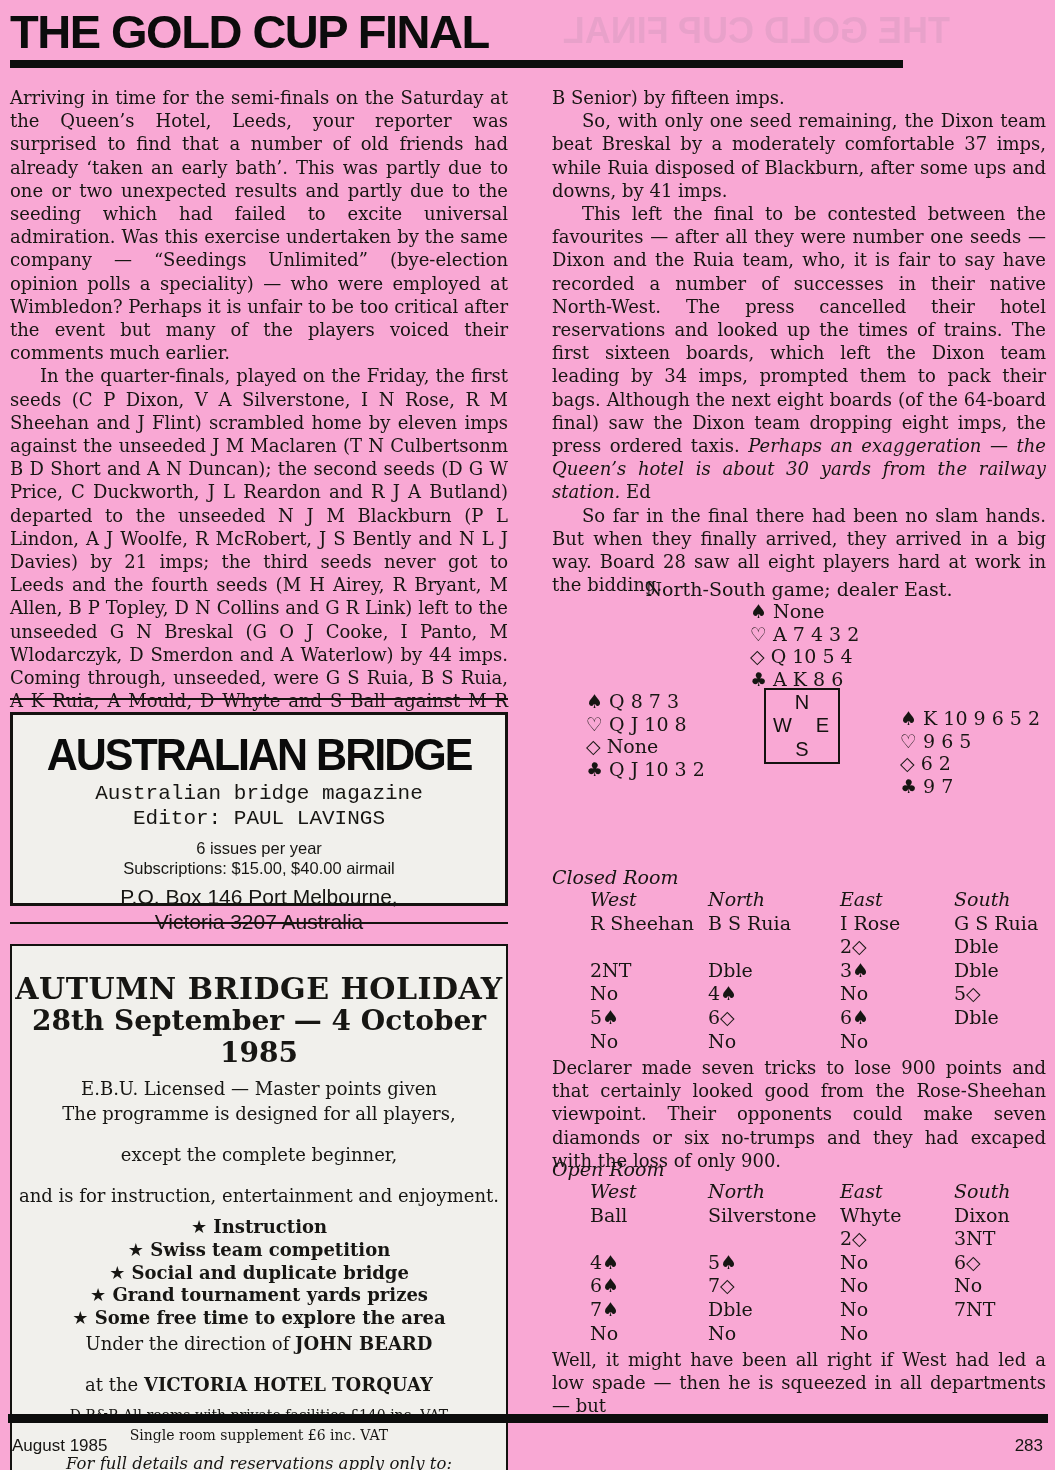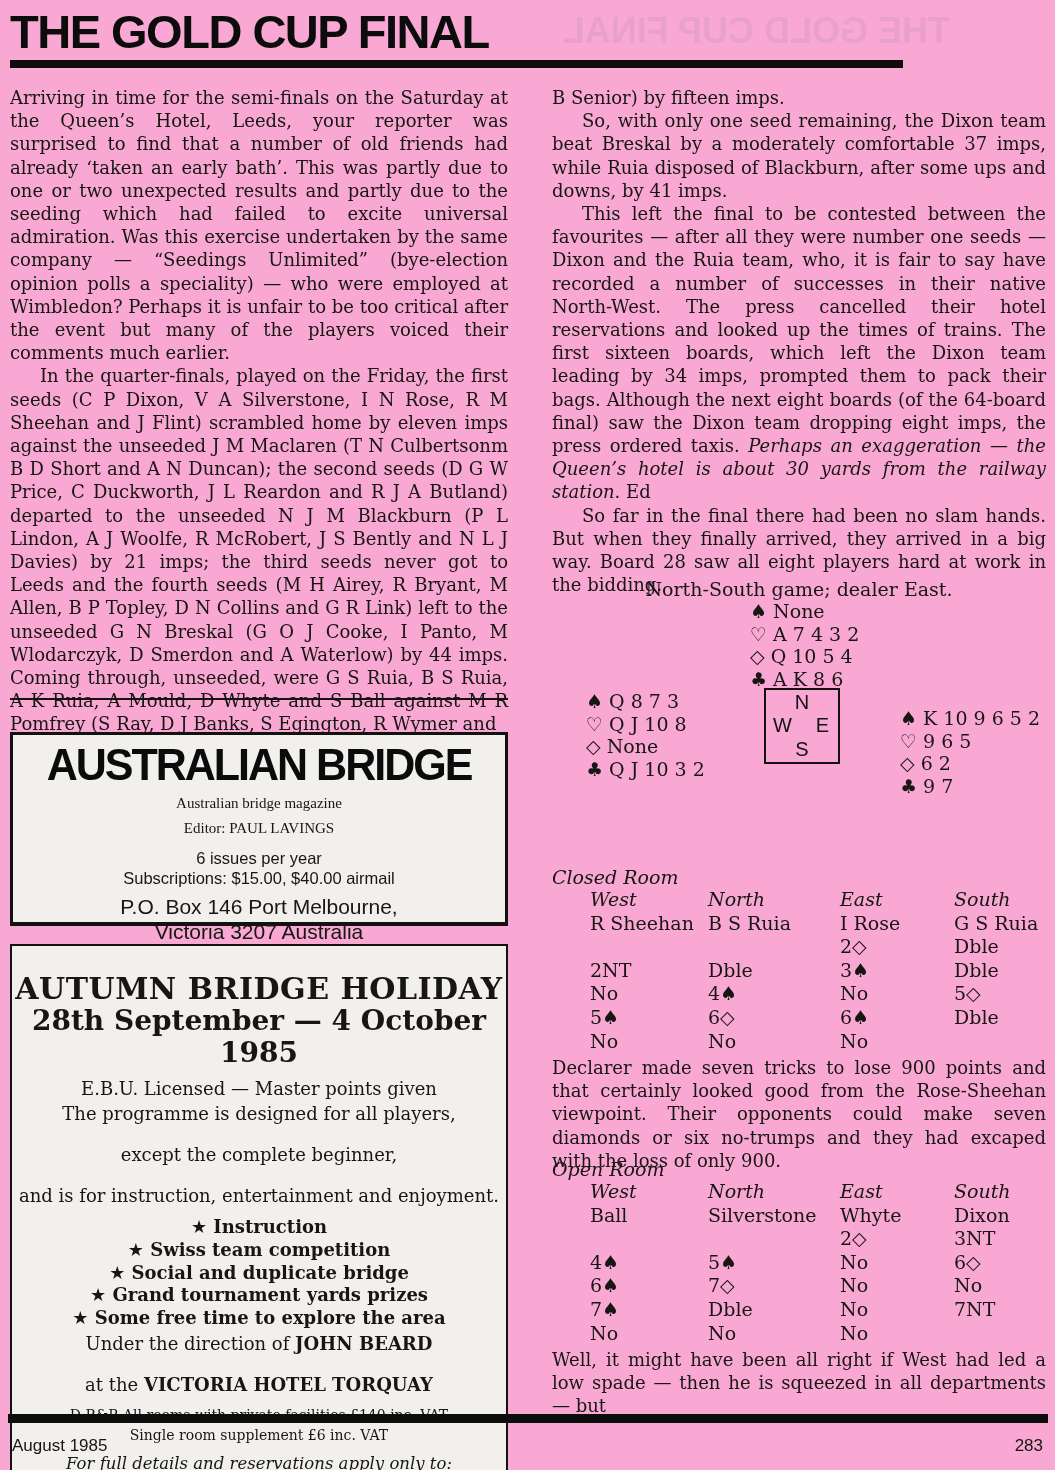--- a/index.html
+++ b/index.html
@@ -29,27 +29,27 @@
   .col-right{position:absolute;left:552px;top:0;width:494px;height:1470px;}
   .body-text{font-size:18px;line-height:23.2px;text-align:justify;}
   .para{margin:0;}
   .para.indent{text-indent:30px;}
   .lefttext{position:absolute;top:86px;left:0;width:498px;}
   .righttext{position:absolute;top:86px;left:0;width:494px;}
   .ital{font-style:italic;}
   
   .thin-rule{position:absolute;left:0;width:498px;height:2px;background:#15130f;}
   .adbox{position:absolute;left:0;background:#f1f0ec;border:3px solid #141210;box-sizing:border-box;text-align:center;}
-  .ad1{top:732px;width:498px;height:194px;padding-top:6px;}
+  .ad1{top:712px;width:498px;height:194px;padding-top:16px;}
   .ad1-title{
     font-family:"Liberation Sans",sans-serif;font-weight:bold;
     font-size:43px;letter-spacing:-2px;line-height:46px;color:#0b0b0b;
     transform:scaleY(1.04);
   }
-  .ad1-sub{font-family:Liberation Serif, serif;font-size:15px;line-height:25px;margin-top:4px;}
+  .ad1-sub{font-family:Liberation Mono, monospace;font-size:21px;line-height:25px;margin-top:4px;}
   .ad1-small{font-family:"Liberation Sans",sans-serif;font-size:16.5px;line-height:20px;margin-top:7px;}
   .ad1-addr{font-family:"Liberation Sans",sans-serif;font-size:21px;line-height:25px;margin-top:6px;}
   .ad2{top:944px;width:498px;height:544px;border-width:2.5px;padding-top:26px;}
   .ad2-title1{font-size:30px;font-weight:bold;line-height:33px;letter-spacing:.5px;}
   .ad2-title2{font-size:28px;font-weight:bold;line-height:32px;}
   .ad2-line{font-size:18px;line-height:22px;margin-top:19px;}
   .ad2-gap{margin-top:9px;}
   .ad2-bullet{font-size:18px;font-weight:bold;line-height:22.8px;}
   .ad2-terms{font-size:14px;line-height:20px;}
   .ad2-apply{font-size:16.5px;font-style:italic;margin-top:9px;}

